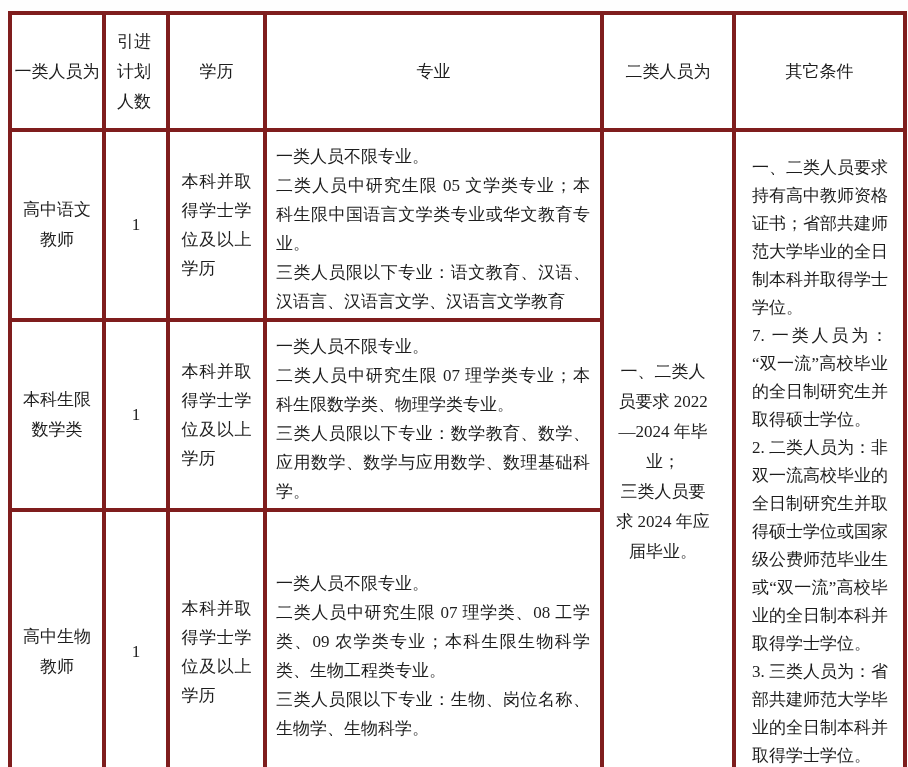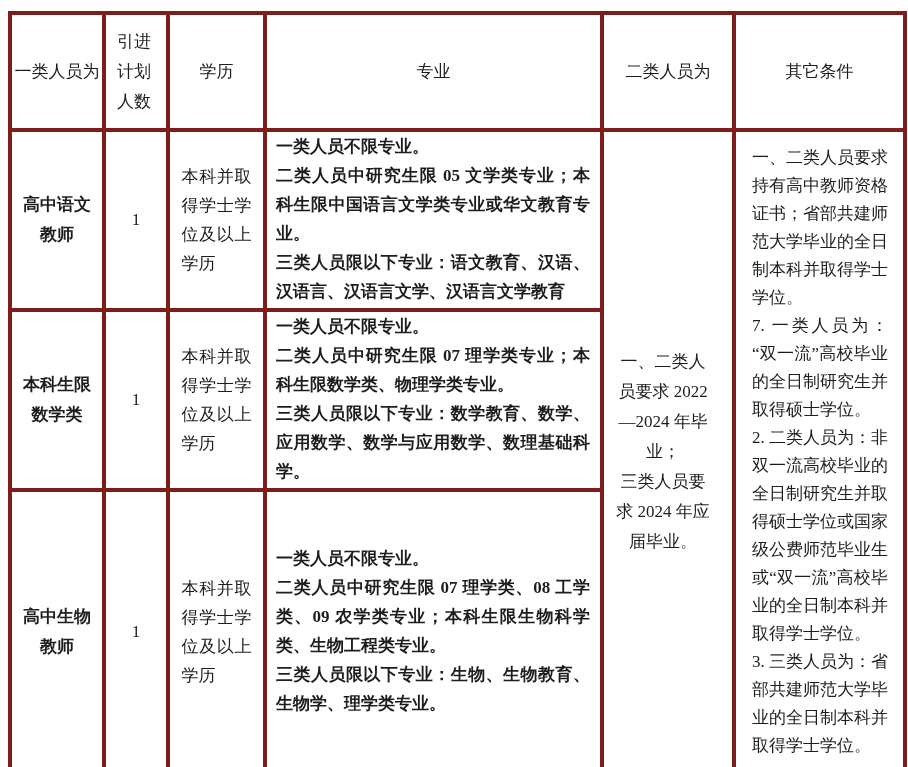--- a/index.html
+++ b/index.html
@@ -42,38 +42,37 @@
   tr.row-math     { height: 172px; }
   tr.row-biology  { height: 283px; }
 
   th .hdr-wrap { margin: 0 auto; }
   th.col-count .hdr-wrap { width: 38px; text-align: left; }
 
   td.cell-position {
     text-align: center;
     line-height: 30px;
   }
-  td.cell-position .pos-wrap { width: 72px; margin: 3px auto; font-weight: bold; }
+  td.cell-position .pos-wrap { width: 72px; margin: 3px auto; }
 
   td.cell-count { text-align: center; line-height: 30px; }
 
   td.cell-education { }
   td.cell-education .edu-wrap {
     width: 70px;
     margin: 4px auto;
     line-height: 29px;
     text-align: justify;
   }
 
   td.cell-major { }
   td.cell-major .major-wrap {
-    padding: 0 10px 2px 9px;
+    padding: 10px 10px 2px 9px;
     line-height: 29px;
     text-align: justify;
-    font-weight: bold;
   }
   td.cell-major p, td.cell-grad p, td.cell-other p {
     margin: 0;
   }
 
   td.cell-grad { }
   td.cell-grad .grad-wrap {
     width: 94px;
     margin-left: 12px;
     line-height: 30px;
@@ -176,19 +175,19 @@
         <div class="pos-wrap">高中生物教师</div>
       </td>
       <td class="cell-count">1</td>
       <td class="cell-education">
         <div class="edu-wrap">本科并取得学士学位及以上学历</div>
       </td>
       <td class="cell-major">
         <div class="major-wrap">
           <p>一类人员不限专业。</p>
           <p>二类人员中研究生限 07 理学类、08 工学类、09 农学类专业；本科生限生物科学类、生物工程类专业。</p>
-          <p>三类人员限以下专业：生物、生物教育、生物学、理学类专业。</p>
+          <p>三类人员限以下专业：生物、岗位名称、生物学、生物科学。</p>
         </div>
       </td>
     </tr>
   </tbody>
     </table>
 </div>
 
 </body></html>

